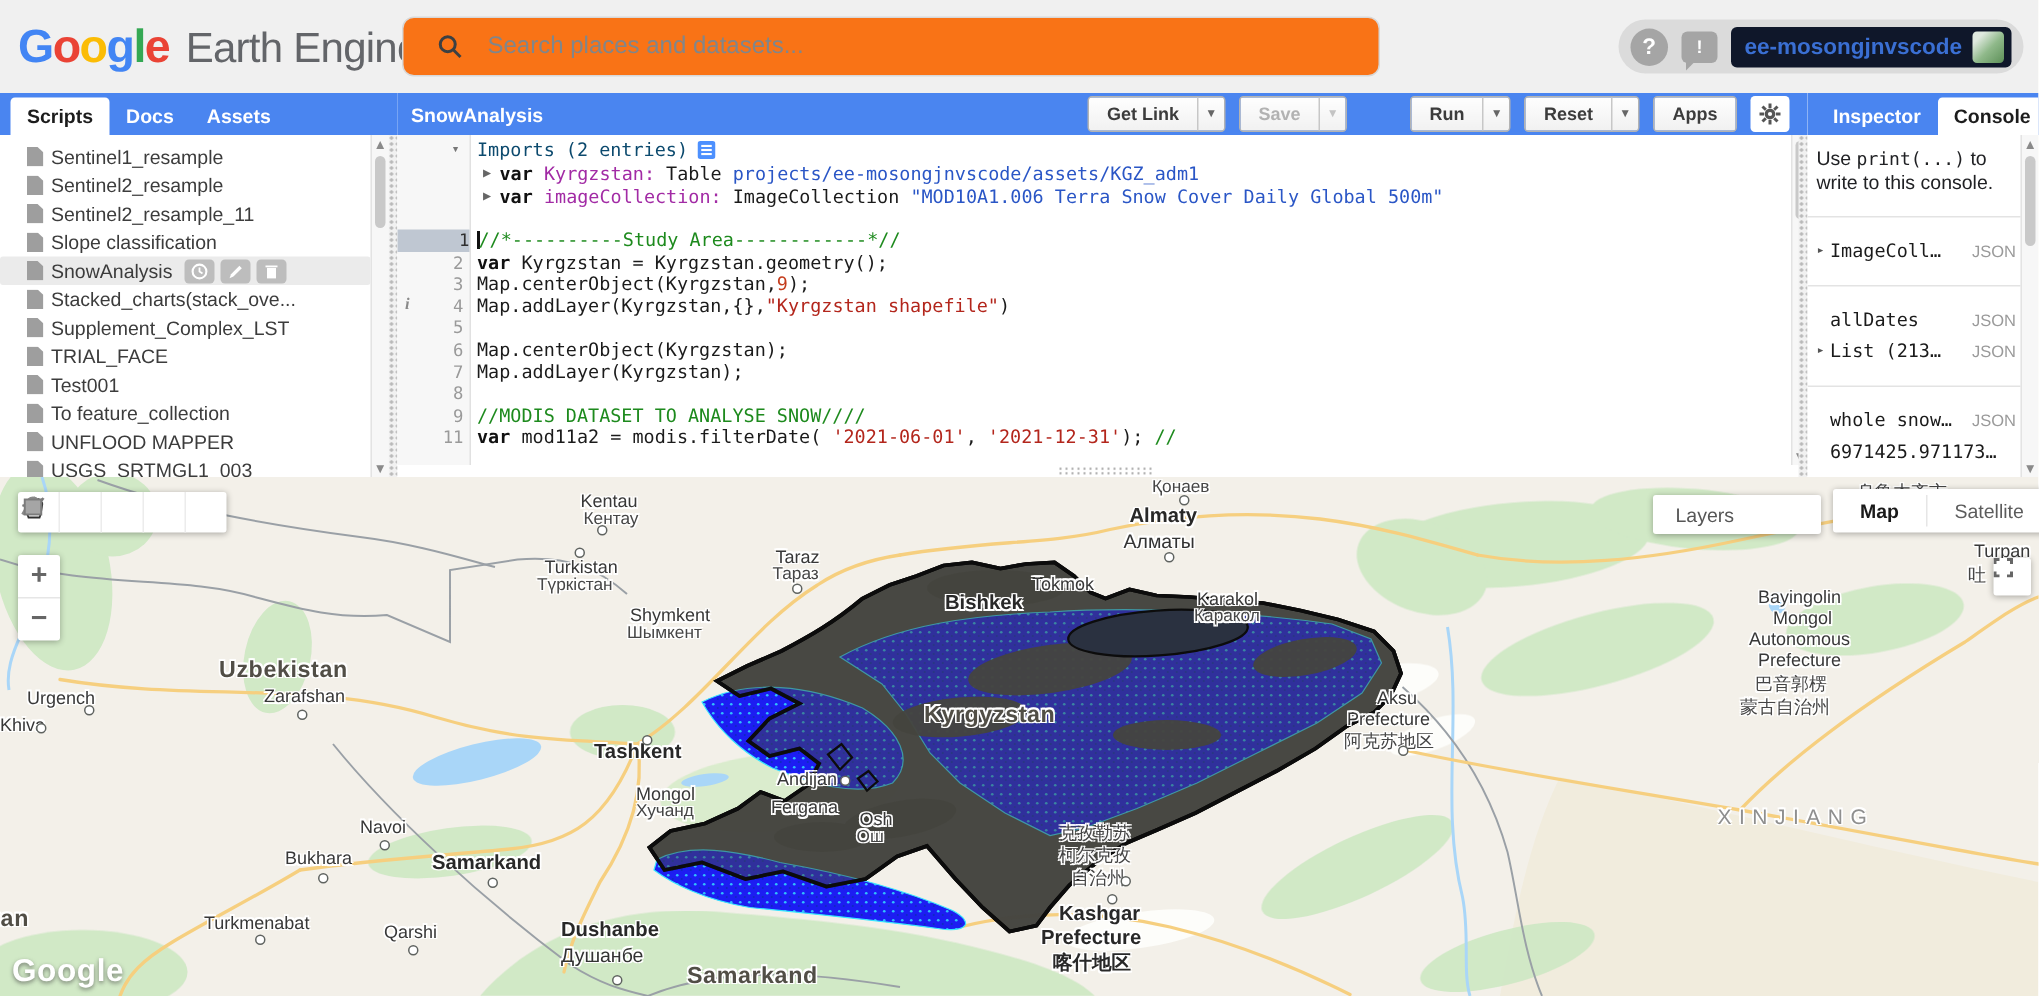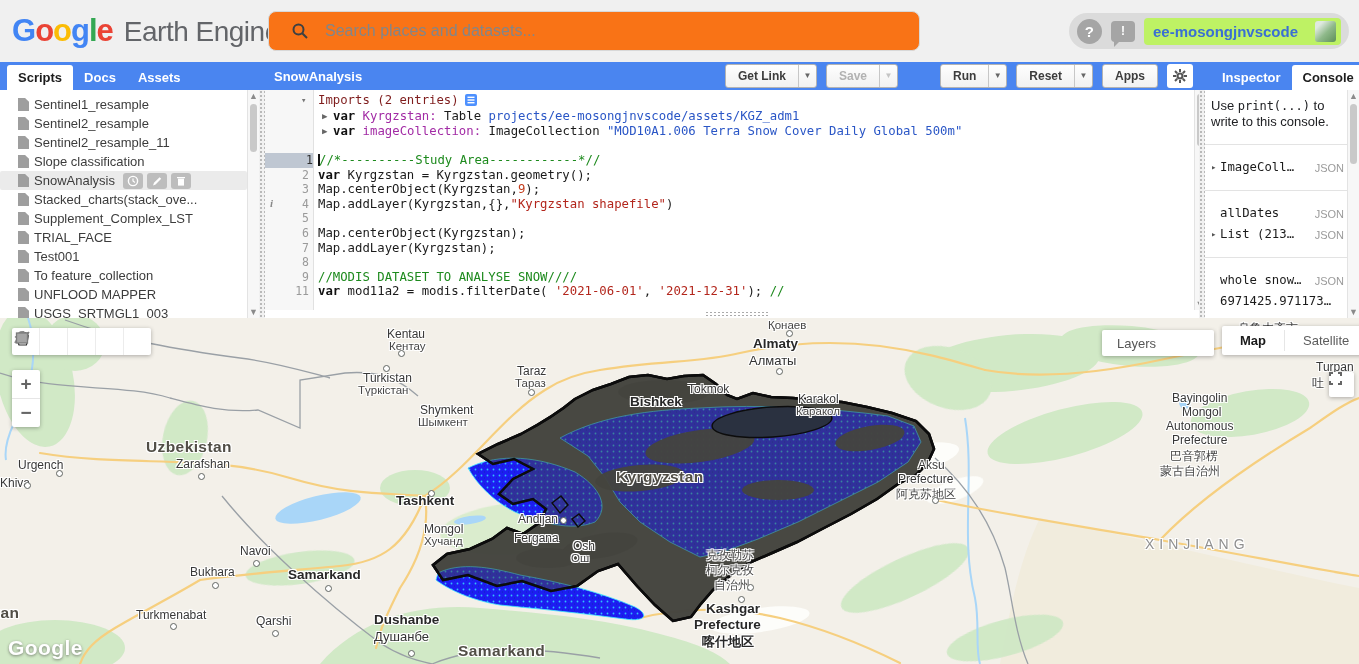--- a/index.html
+++ b/index.html
@@ -10,21 +10,21 @@
   #logo .gl{font:700 31px "Liberation Sans",sans-serif;letter-spacing:-1px}
   #logo .prod{font:400 28px "Liberation Sans",sans-serif;color:#636569;margin-left:11px;letter-spacing:-.5px}
   #searchbar{position:absolute;left:268px;top:11px;width:650px;height:38px;background:#f97316;border:1px solid #d8d8d8;border-radius:8px;display:flex;align-items:center}
   #searchbar svg{margin:0 14px 0 22px}
   #searchbar input{border:none;outline:none;flex:1;font:16px "Liberation Sans",sans-serif;color:#333;background:transparent}
   #searchbar input::placeholder{color:#80868b}
   #acct{position:absolute;right:10px;top:13px;height:36px;background:#dbdbdb;border-radius:18px;display:flex;align-items:center;gap:9px;padding:0 8px}
   .helpc{width:25px;height:25px;border-radius:50%;background:#a5a5a5;color:#fff;font:700 15px/25px "Liberation Sans",sans-serif;text-align:center}
   .fdb{position:relative;width:24px;height:21px;border-radius:4px;background:#a5a5a5;color:#fff;font:700 12px/21px "Liberation Sans",sans-serif;text-align:center}
   .fdb:after{content:"";position:absolute;left:3px;bottom:-5px;border:3px solid transparent;border-top-color:#a5a5a5;border-left-color:#a5a5a5}
-  #acctchip{height:27px;background:#bef264;border-radius:4px;display:flex;align-items:center;gap:17px;padding:0 5px 0 9px}
+  #acctchip{height:27px;background:#0f172a;border-radius:4px;display:flex;align-items:center;gap:7px;padding:0 5px 0 9px}
   #acctchip .nm{color:#3a6fd3;font:700 15px "Liberation Sans",sans-serif}
   .avatar{width:21px;height:21px;border-radius:3px;background:linear-gradient(135deg,#dfe9df 20%,#8fb98a 55%,#5d8f58)}
   
   #panels{position:absolute;left:0;top:62px;width:100%;height:256px;background:#fff}
   .phead{position:absolute;top:0;height:28px;background:#4a85f0;display:flex;align-items:flex-end}
   .tab{font:700 13px "Liberation Sans",sans-serif;color:#fff;padding:5px 11px 5px;border-radius:3px 3px 0 0;cursor:default}
   .tab.on{background:#fff;color:#1c1c1c}
   
   #lpanel{position:absolute;left:0;top:0;width:265px;height:256px;background:#fff}
   #lpanel .phead{left:0;width:265px;padding-left:7px}
@@ -51,21 +51,21 @@
   .btn .m{padding:0 12px}
   .btn .dd{width:17px;border-left:1px solid #c7c7c7;text-align:center;color:#666;font-size:8px;align-self:stretch;line-height:22px}
   .btn.dis .m{color:#b2b2b2}
   .btn.dis .dd{color:#c4c4c4}.gap2{width:24px}
   .gearbtn{width:26px;height:24px;background:#fff;border-radius:3px;display:flex;align-items:center;justify-content:center}
   #ebody{position:absolute;left:0;top:28px;right:10px;bottom:8px;font:12.3px/14.6px "DejaVu Sans Mono","Liberation Mono",monospace;color:#1b1b1b}
   #gutter{position:absolute;left:0;top:0;bottom:0;width:48px;background:#f7f7f7;border-right:1px solid #e1e1e1}
   .irow{position:relative;height:15.5px;white-space:pre}
   #imports-block{position:absolute;left:0;top:3px;right:0}
   .icaret{position:absolute;left:36px;color:#777;font-size:9px}
-  .ititle{position:absolute;left:53px;color:#7f1d1d}
+  .ititle{position:absolute;left:53px;color:#0c4a6e}
   .tblicon{position:absolute;margin-left:6px;top:1px}
   .iarr{position:absolute;left:57px;color:#666;font-size:9px}
   .itx{position:absolute;left:68px;white-space:pre}
   #code-block{position:absolute;left:0;top:63px;right:0}
   .cl{position:relative;height:14.6px;white-space:pre}
   .ln{position:absolute;left:0;top:0;width:44px;height:14.6px;text-align:right;color:#9a9a9a;font-size:11.5px;padding-right:0}
   .ln.sel{background:#bfc7d2;color:#2f2f2f;width:48px}
   .info{position:absolute;left:5px;top:0;color:#8a8a8a;font:italic 700 11px "Liberation Serif",serif}
   .lt{position:absolute;left:53px;top:0;white-space:pre}
   .tk-kw{color:#111;font-weight:700}

